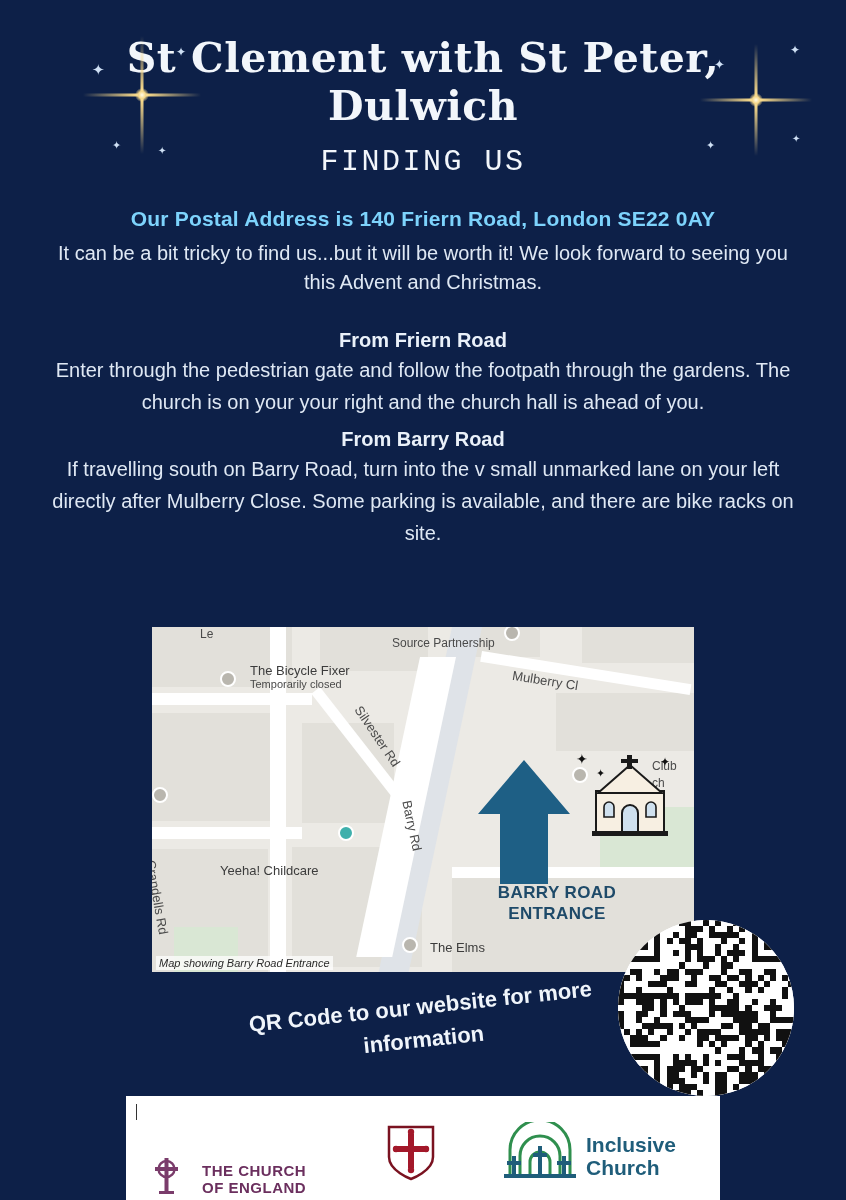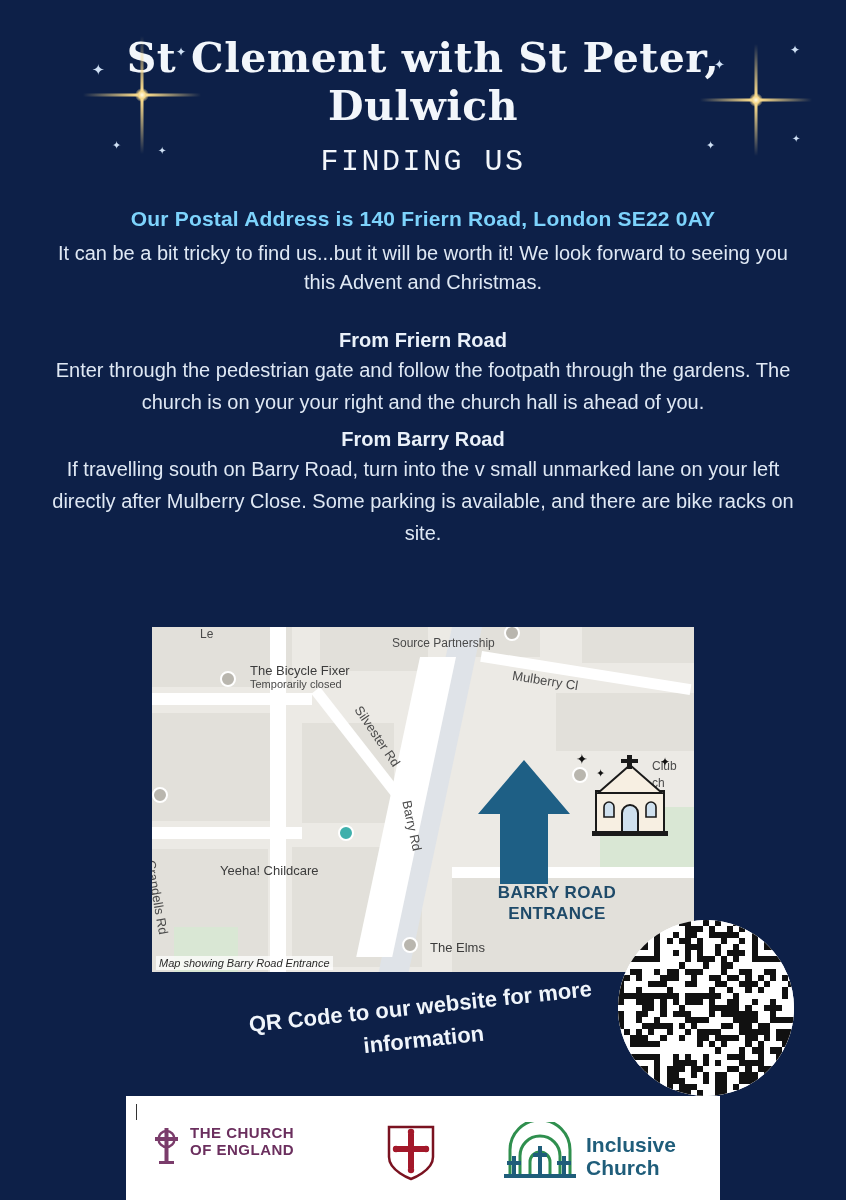--- a/index.html
+++ b/index.html
@@ -220,24 +220,24 @@
     position: absolute;
     left: 10px;
     top: 8px;
     width: 1px;
     height: 16px;
     background: #333;
   }
   .logo-coe {
     position: absolute;
     left: 24px;
-    top: 28px;
+    top: 58px;
     display: flex;
-    align-items: flex-start;
-    gap: 6px;
+    align-items: flex-end;
+    gap: 18px;
   }
   .logo-coe .txt {
     font-family: "Liberation Sans", sans-serif;
     font-size: 15px;
     font-weight: bold;
     line-height: 1.15;
     color: #6b2f5e;
     letter-spacing: 0.5px;
   }
   .logo-shield {

